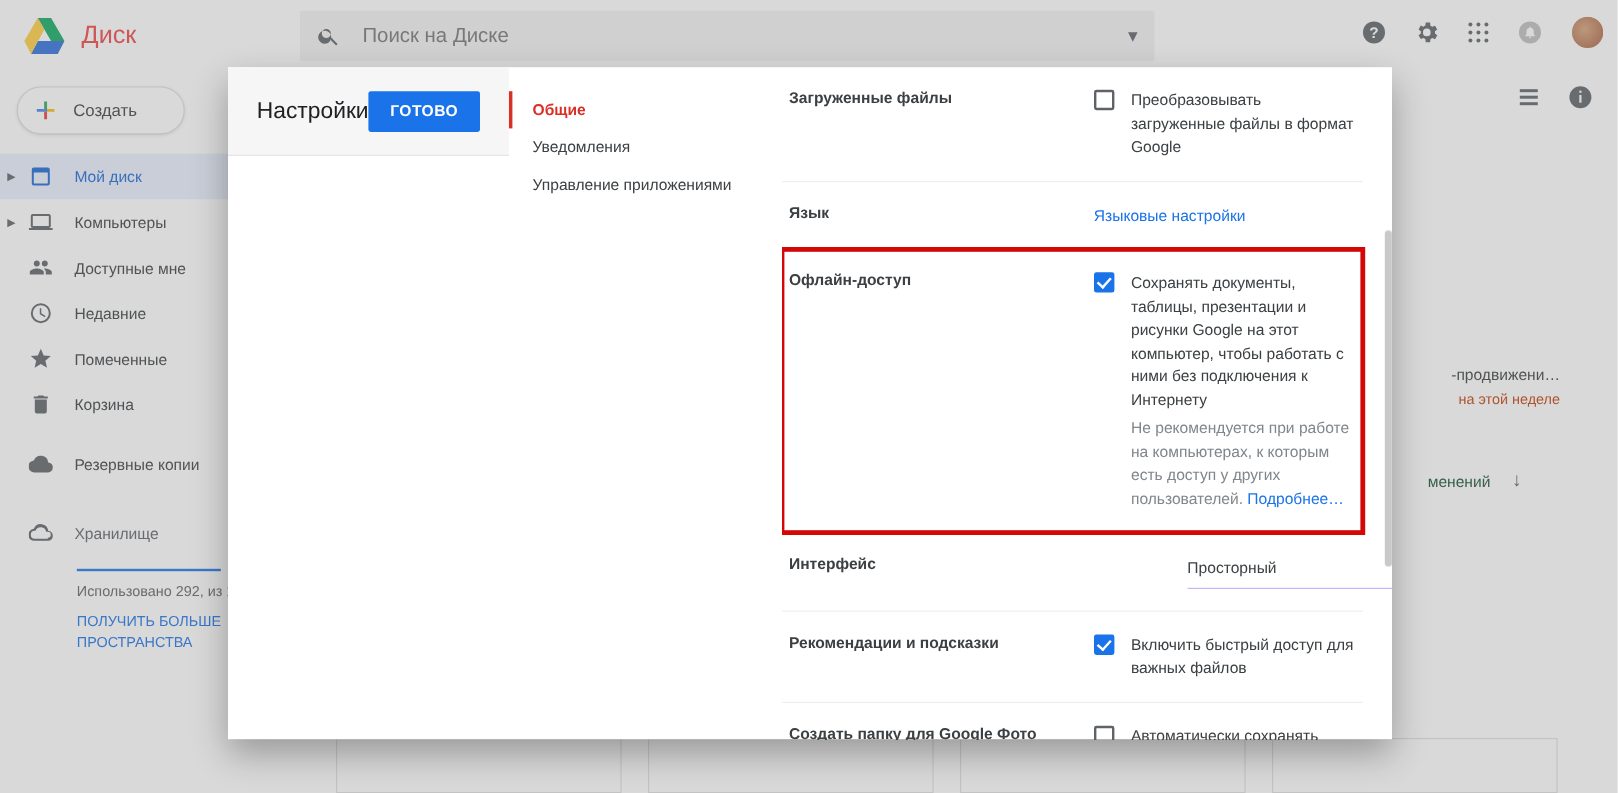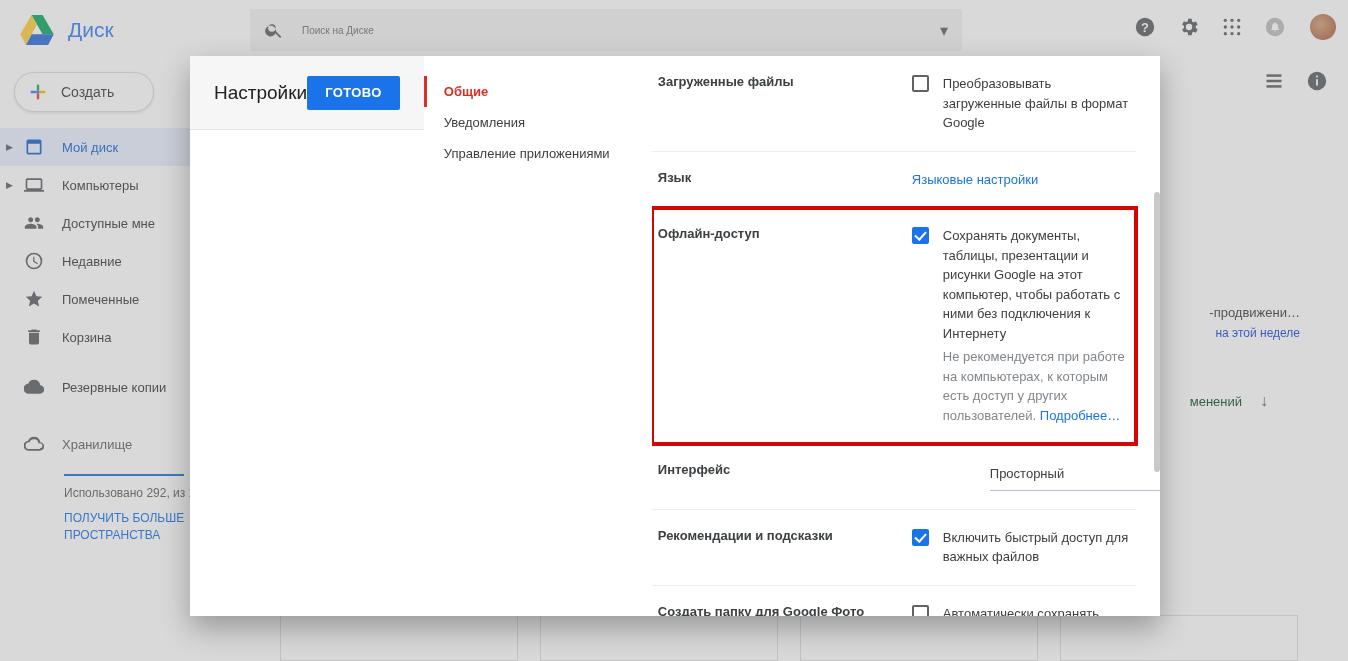--- a/index.html
+++ b/index.html
@@ -2,44 +2,44 @@
 <html><head>
 <meta charset="utf-8">
 <style>
 * { margin: 0; padding: 0; box-sizing: border-box; font-family: Arial, Roboto, sans-serif; }
 html, body { width: 1348px; height: 661px; overflow: hidden; background: #fff; }
 
 
 .app-bg { position: absolute; inset: 0; }
 .topbar { height: 60px; display: flex; align-items: center; padding: 0 14px 0 20px; gap: 14px; }
 .logo-badge { width: 34px; height: 30px; }
-.app-title { font-size: 21px; color: #3b82f6; }
+.app-title { font-size: 21px; color: #ef4444; }
 .search { position: absolute; left: 250px; top: 9px; width: 712px; height: 42px; background: #f2f2f2; border-radius: 2px; display: flex; align-items: center; padding: 0 14px; gap: 18px; }
-.search input { flex: 1; border: none; background: transparent; font-size: 10px; outline: none; color: #5f6368; }
+.search input { flex: 1; border: none; background: transparent; font-size: 17px; outline: none; color: #5f6368; }
 .search .drop { color: #5f6368; }
 .top-icons { position: absolute; right: 10px; top: 12px; display: flex; align-items: center; gap: 22px; }
 .ico { color: #5f6368; display: inline-flex; align-items: center; justify-content: center; }
 .avatar { width: 30px; height: 30px; border-radius: 50%; background: radial-gradient(circle at 40% 40%, #d6a27a, #a65d3b); border: 2px solid #fff; }
 
 .subbar { position: absolute; right: 20px; top: 70px; display: flex; align-items: center; gap: 22px; color: #5f6368; }
 
 .sidebar { position: absolute; left: 0; top: 60px; bottom: 0; width: 244px; }
 .new-btn { margin: 12px 0 16px 14px; width: 140px; height: 40px; border: 1px solid #ddd; border-radius: 24px; background: #fff; display: flex; align-items: center; gap: 12px; padding-left: 12px; box-shadow: 0 1px 3px rgba(0,0,0,.12); font-size: 14px; color: #3c4043; }
 .plus-icon { width: 22px; height: 22px; }
 .nav-item { height: 38px; display: flex; align-items: center; gap: 18px; padding-left: 24px; font-size: 13px; color: #3c4043; position: relative; }
 .nav-item .chev { position: absolute; left: 6px; color: #5f6368; font-size: 9px; }
 .nav-item.active { background: #e8f0fe; color: #1967d2; }
 .nav-item.active svg { fill: #1967d2; }
 .nav-item svg { fill: #5f6368; }
 .storage-sec { padding: 14px 24px; font-size: 13px; color: #5f6368; display: flex; align-items: center; gap: 18px; }
 .storage-info { padding: 4px 24px 0 64px; font-size: 12px; color: #5f6368; line-height: 1.5; }
 .storage-link { color: #1a73e8; font-size: 12px; padding: 8px 24px 0 64px; display: block; line-height: 1.4; }
 .storage-bar { margin: 6px 24px 4px 64px; height: 2px; background: #1a73e8; width: 120px; }
 .file-meta { position: absolute; right: 48px; top: 305px; font-size: 13px; color: #3c4043; }
-.file-sub { position: absolute; right: 48px; top: 326px; font-size: 12px; color: #1d4ed8; }
+.file-sub { position: absolute; right: 48px; top: 326px; font-size: 12px; color: #c2410c; }
 .mods-lbl { position: absolute; right: 106px; top: 394px; font-size: 13px; color: #14532d; }
 .mods-arrow { position: absolute; right: 80px; top: 392px; color: #5f6368; }
 .thumb-row2 { position: absolute; left: 280px; right: 50px; top: 615px; height: 46px; display: flex; gap: 22px; }
 .thumb-row2 .mini { flex: 1; border: 1px solid #e0e0e0; background: #fff; font-size: 6px; color: #bbb; padding: 4px 6px; line-height: 1.3; overflow: hidden; }
 
 
 .dim { position: absolute; inset: 0; background: rgba(128,128,128,.30); }
 
 
 .dialog { position: absolute; left: 190px; top: 56px; width: 970px; height: 560px; background: #fff; box-shadow: 0 12px 28px rgba(0,0,0,.3); display: flex; flex-direction: row; }

